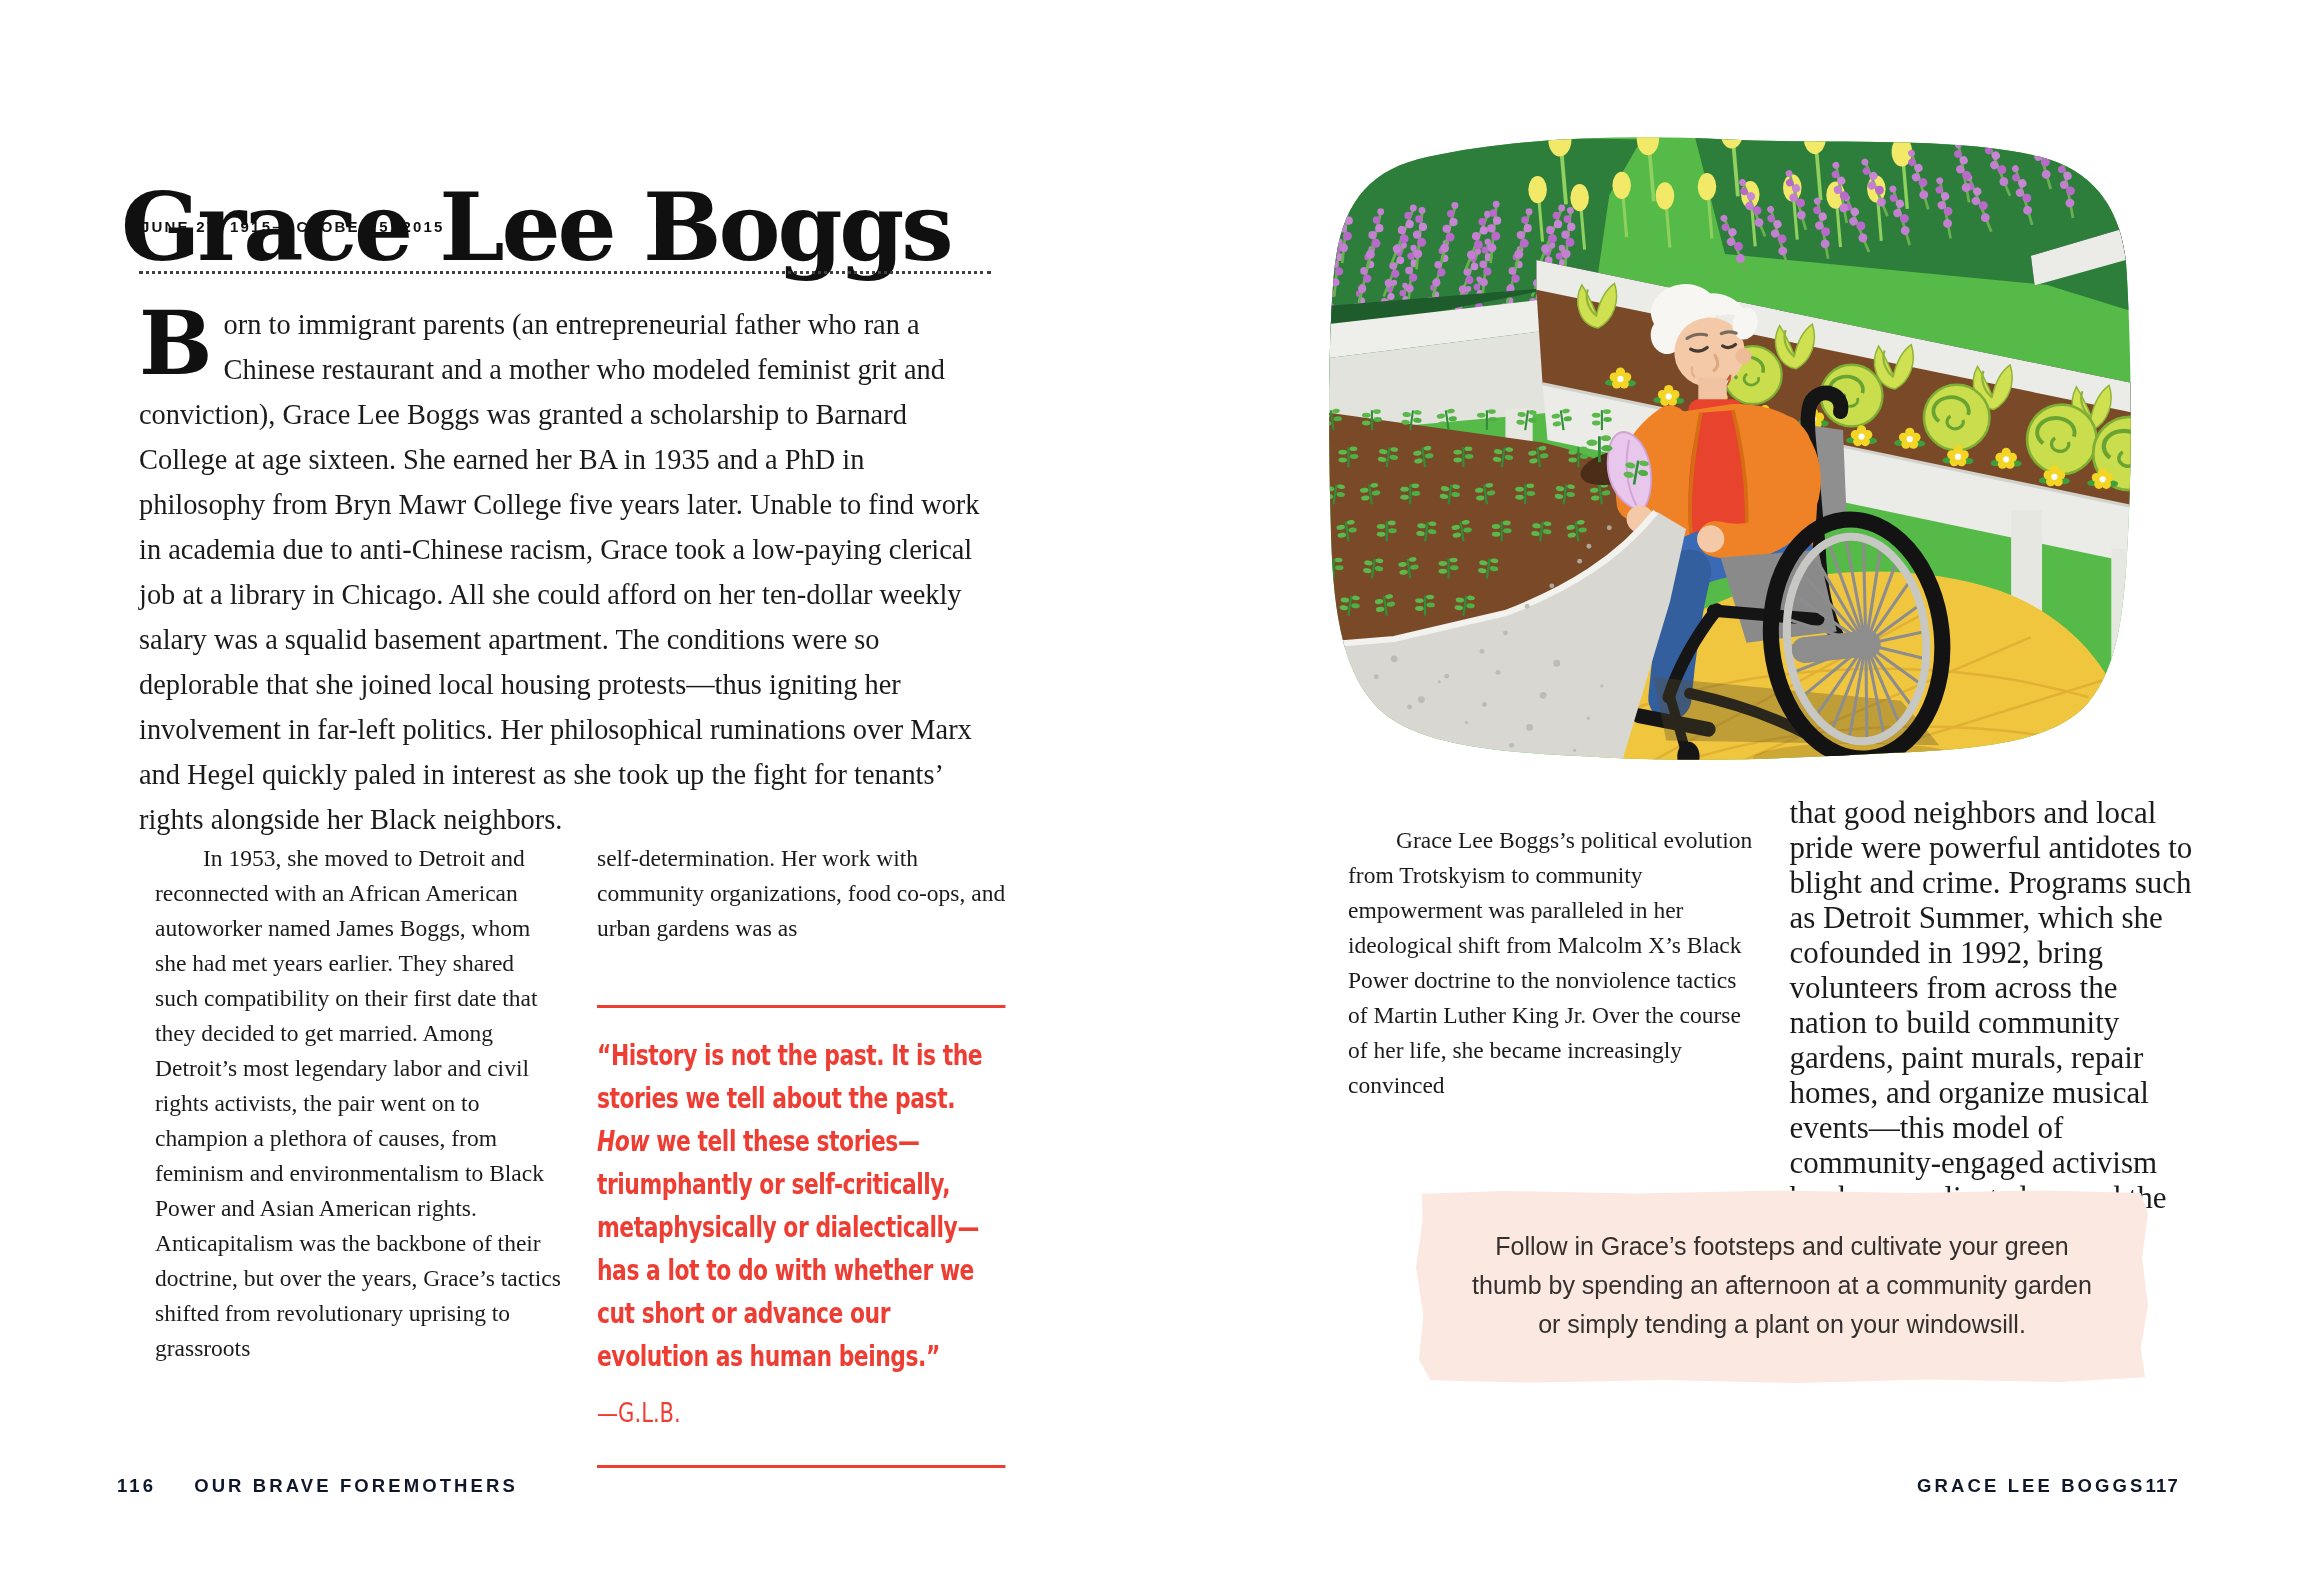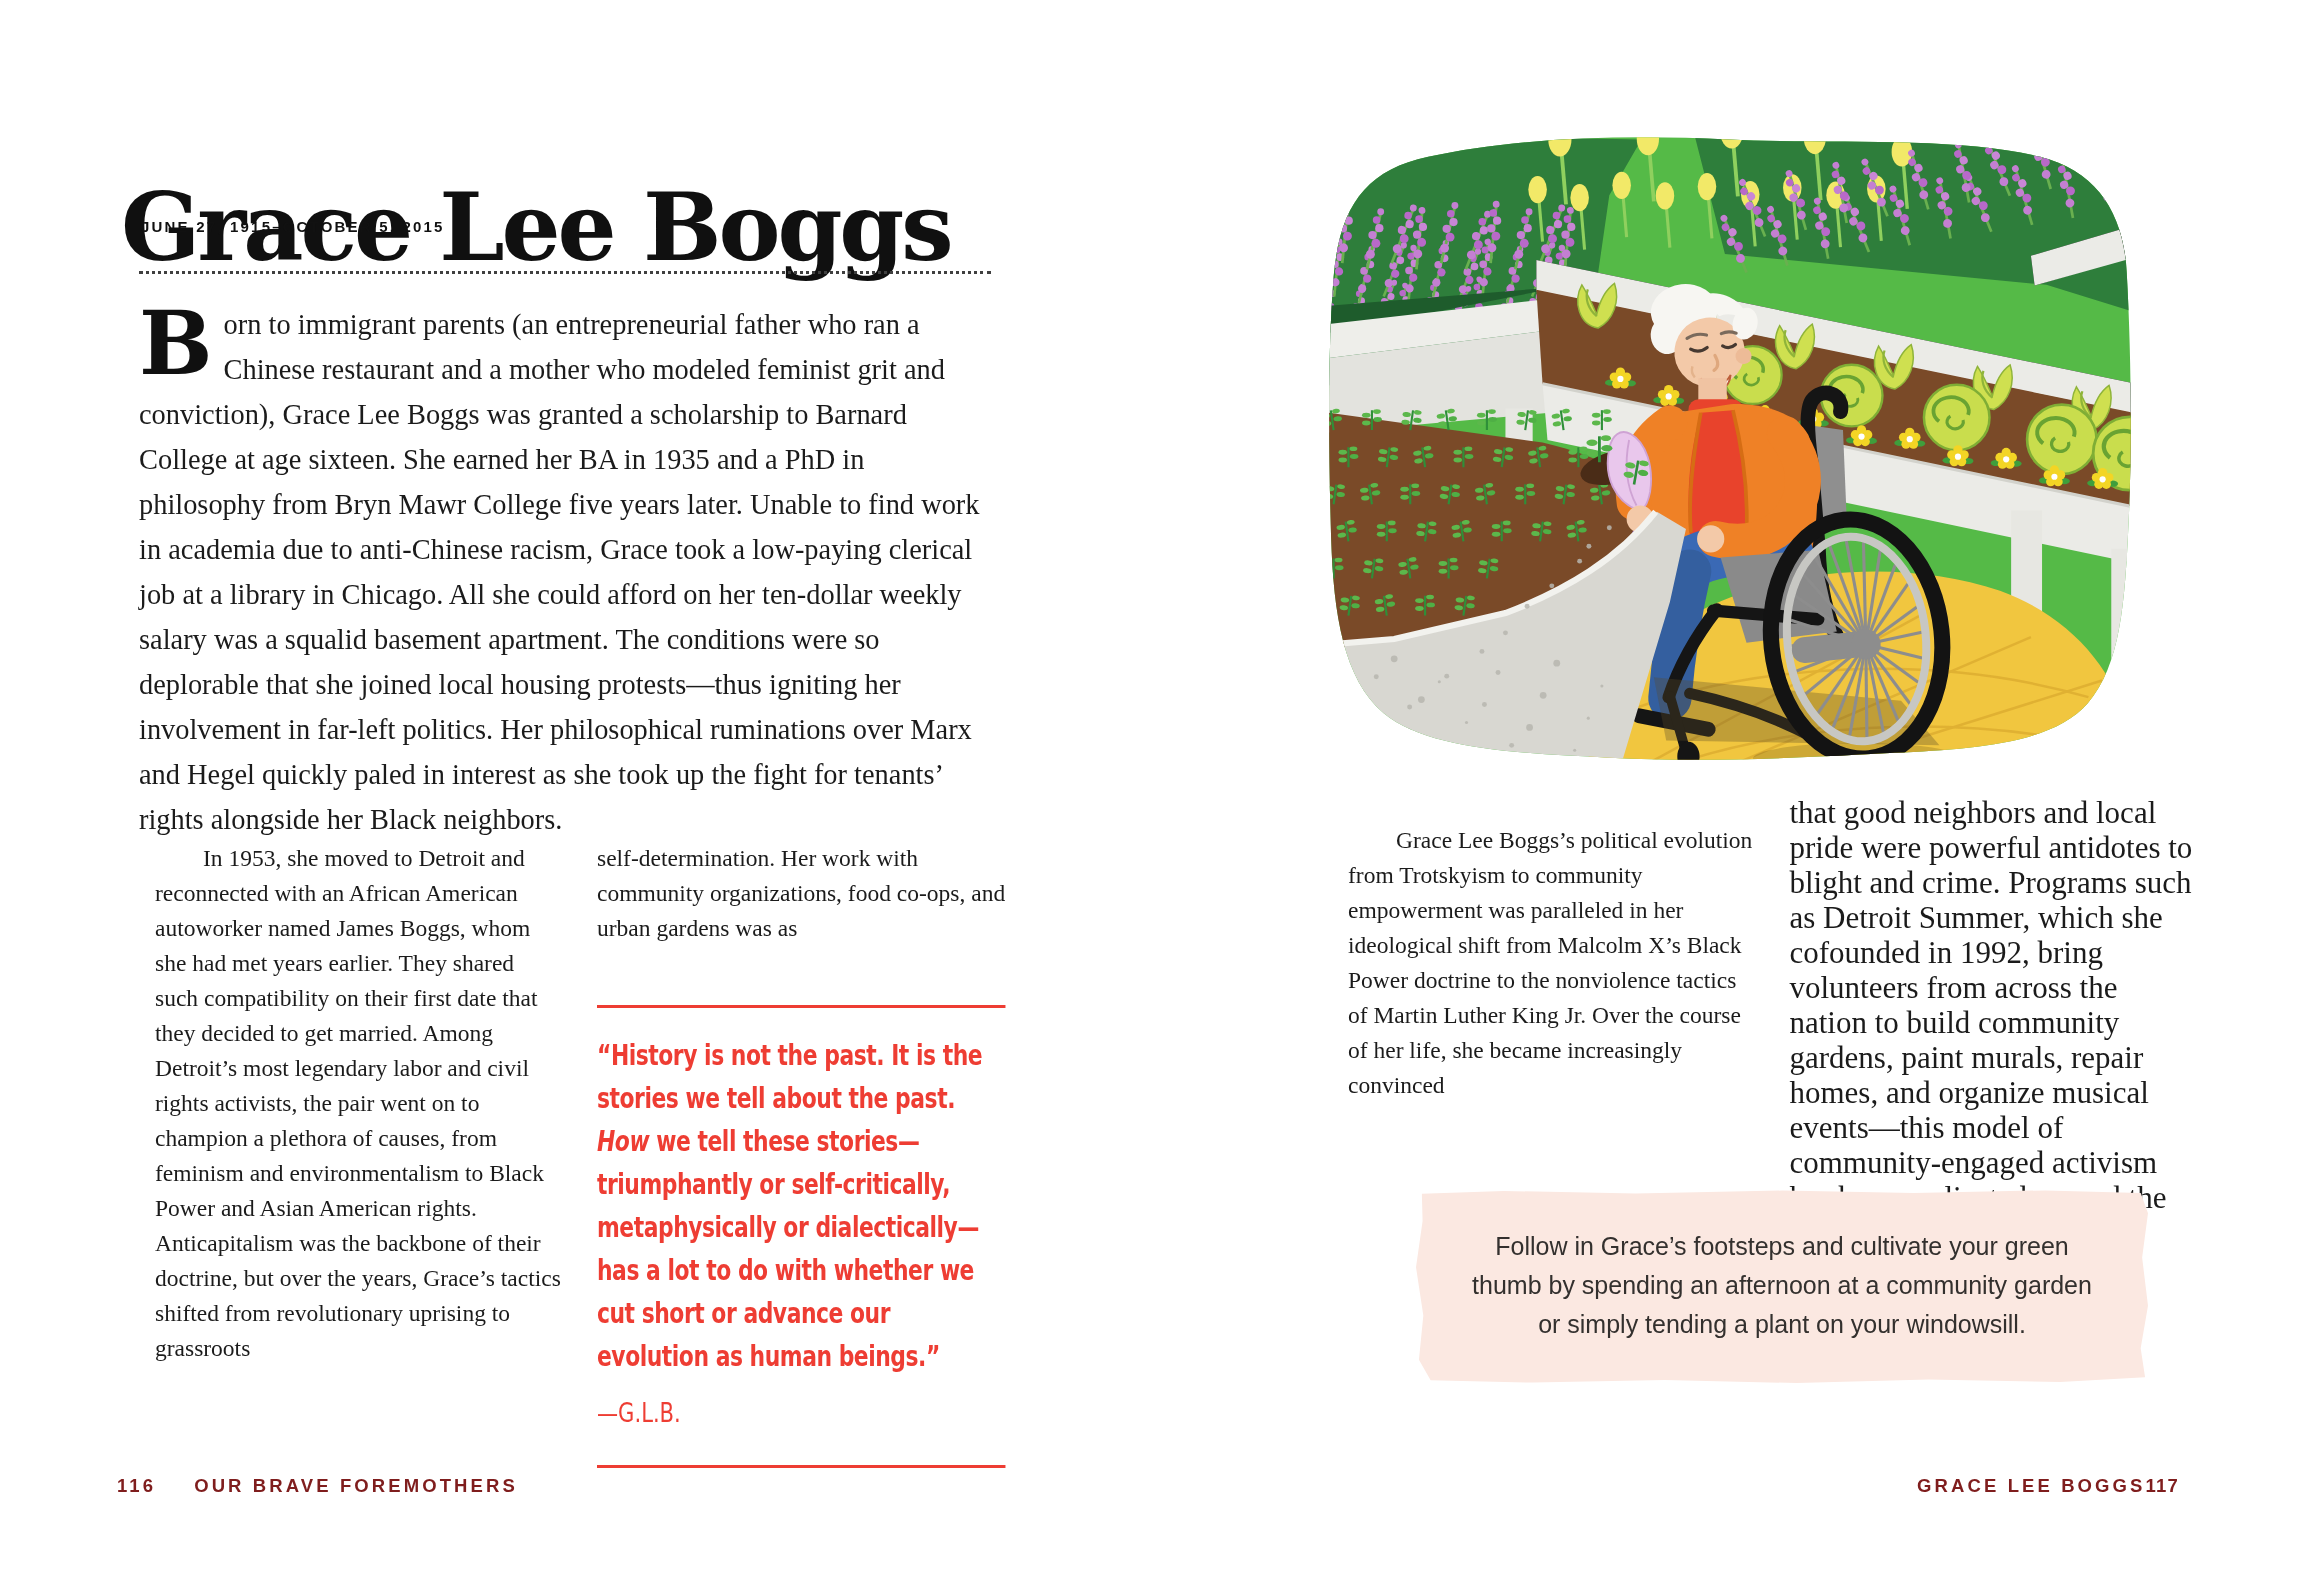--- a/index.html
+++ b/index.html
@@ -55,21 +55,21 @@
   }
   .pull-quote .q-italic{font-style:italic;}
   .attribution{
     margin:17.3px 0 0 0;
     font-family:"DejaVu Sans", sans-serif;font-weight:400;
     font-size:27px;line-height:35px;color:#ee3d33;letter-spacing:0;
   }
   .footer{
     top:1477px;
     font-family:"Liberation Sans", sans-serif;font-weight:700;
-    font-size:18.5px;line-height:18.5px;letter-spacing:3.1px;color:#7f1d1d;
+    font-size:18.5px;line-height:18.5px;letter-spacing:3.1px;color:#0f172a;
     white-space:nowrap;
   }
   .footer-left{left:117px;}
   .footer-left .run-head{margin-left:38px;}
   .footer-right{right:140px;text-align:right;}
   .footer-right .pagenum{letter-spacing:1.2px;}
 
   
   .illo{left:1320px;top:121px;width:816px;height:646px;}
   .cols-right{

